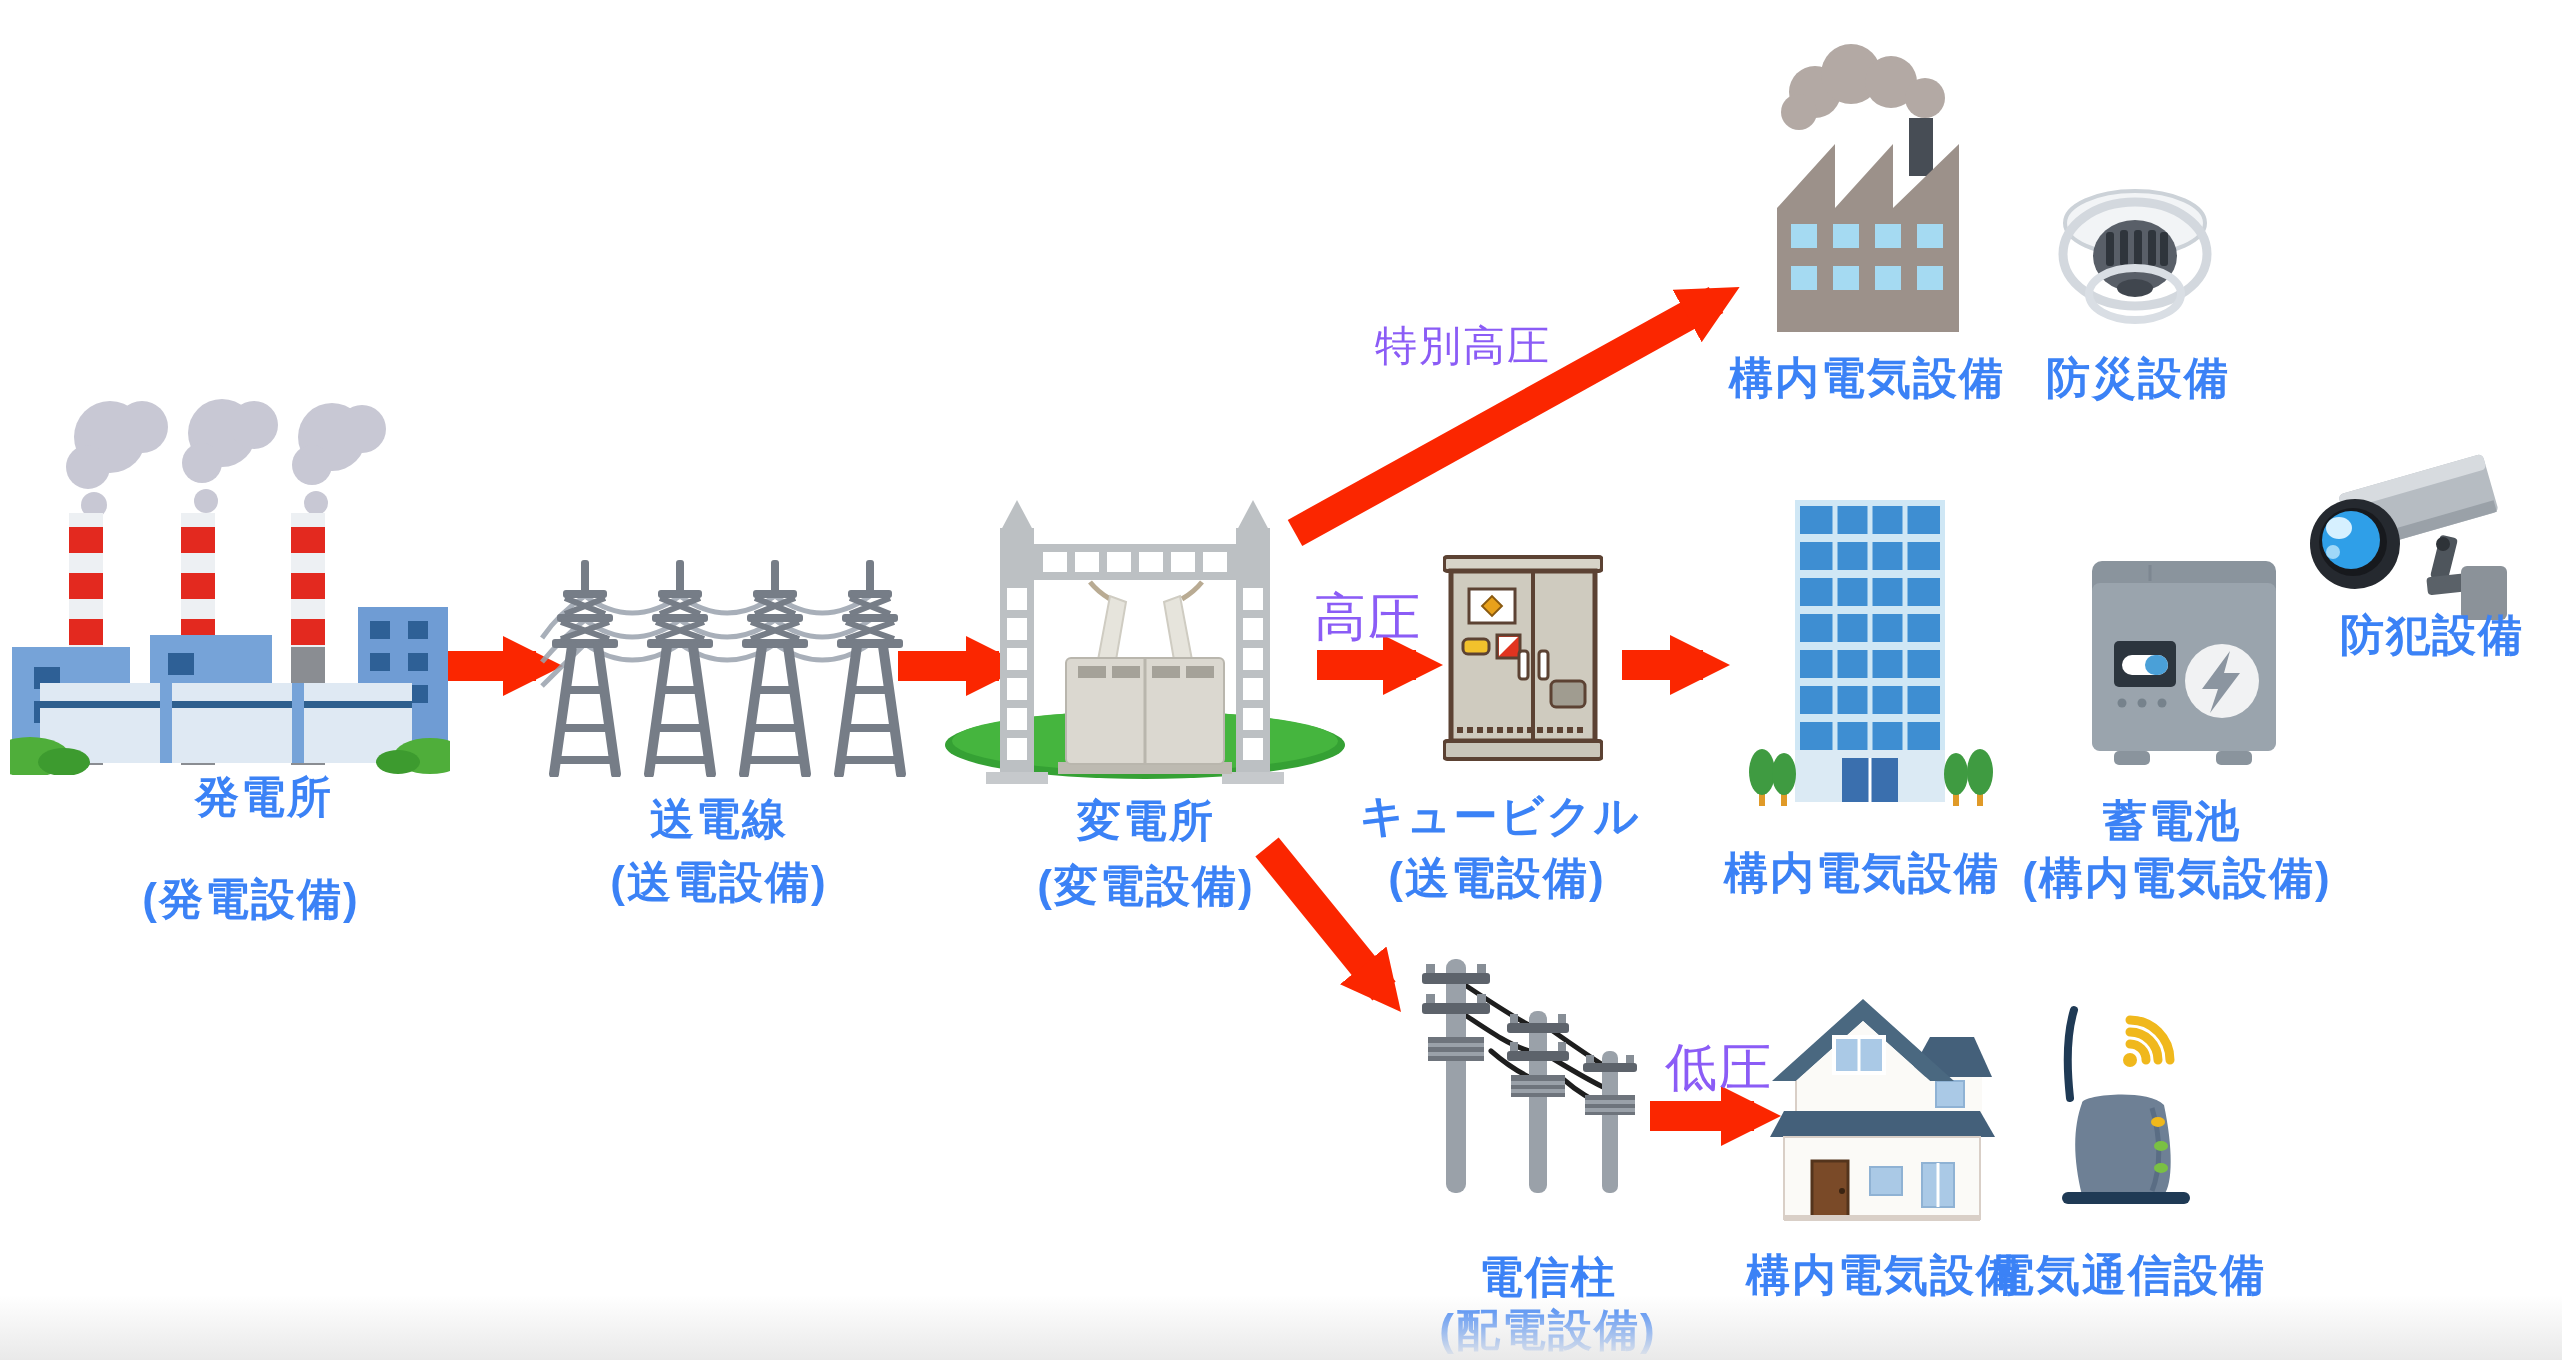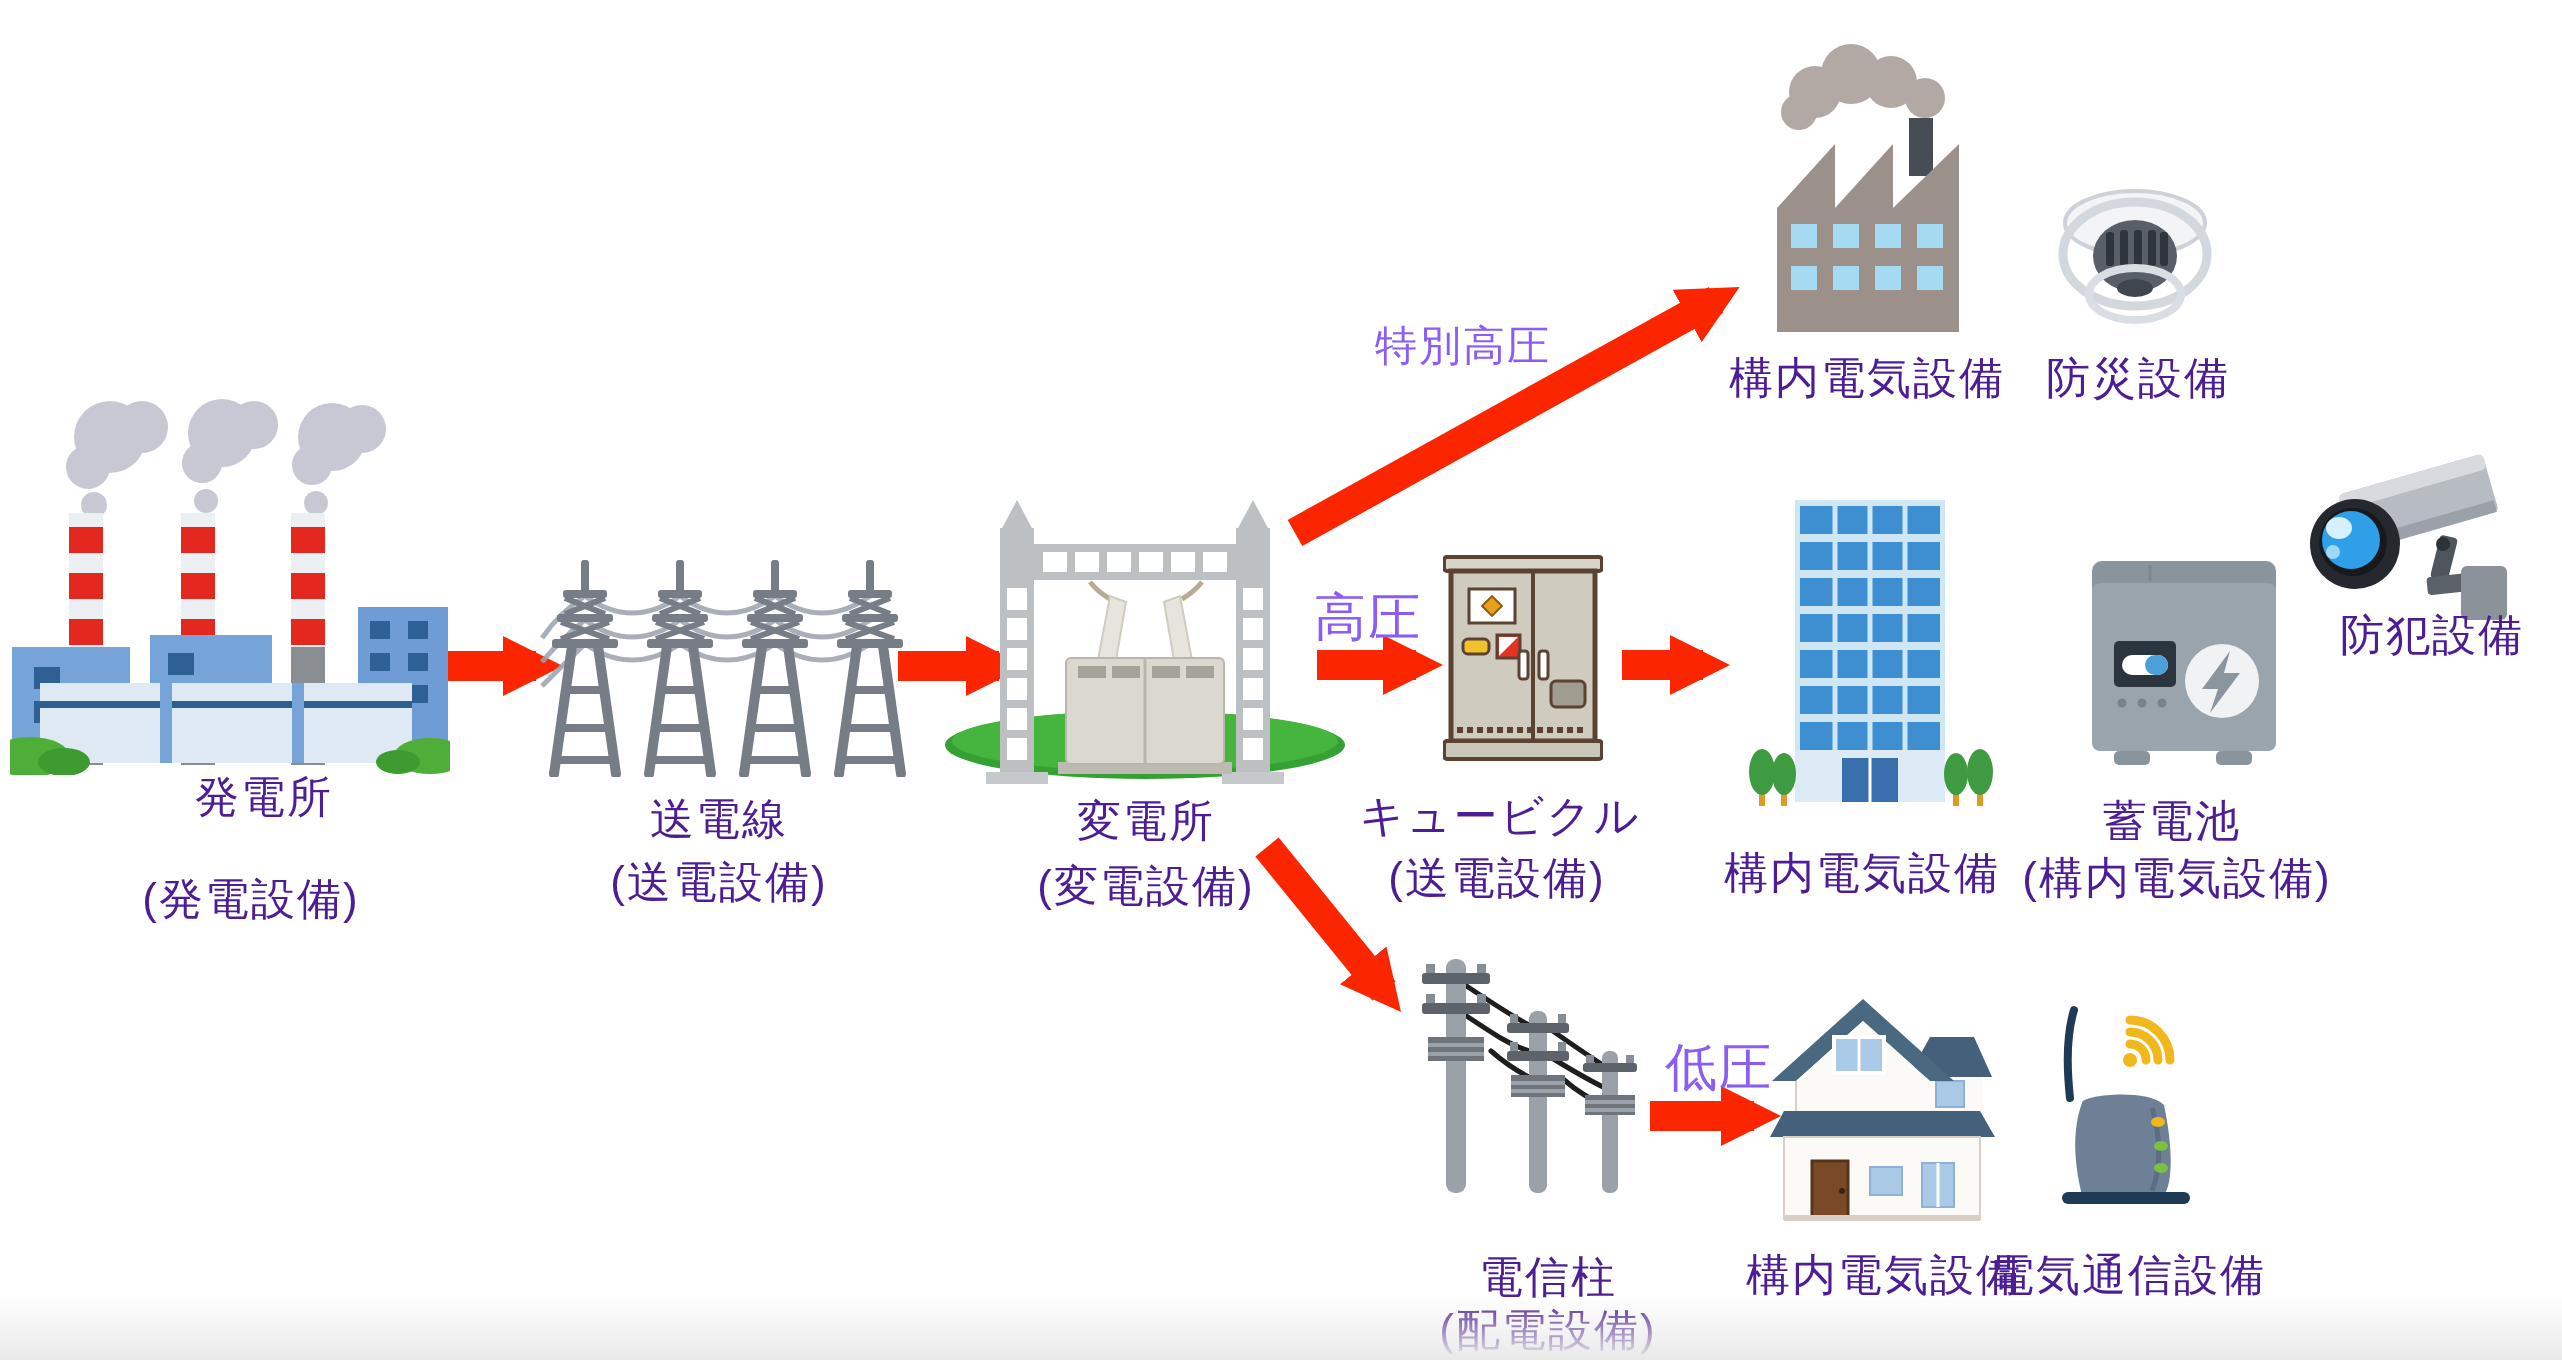--- a/index.html
+++ b/index.html
@@ -1,20 +1,20 @@
 <!DOCTYPE html>
 <html><head>
 <meta charset="utf-8">
 <style>
   html,body{margin:0;padding:0;background:#fff;}
   .canvas{position:relative;width:2562px;height:1360px;background:#ffffff;overflow:hidden;
           font-family:"Liberation Sans","DejaVu Sans",sans-serif;}
   .abs{position:absolute;}
   .node-label{position:absolute;transform:translateX(-50%);white-space:nowrap;
-              font-weight:normal;font-size:44px;letter-spacing:2px;color:#4c1d95;line-height:1;}
+              font-weight:bold;font-size:44px;letter-spacing:2px;color:#3b82f6;line-height:1;}
   .flow-label{position:absolute;transform:translateX(-50%);white-space:nowrap;
               font-weight:normal;font-size:42px;letter-spacing:2px;color:#8b5cf6;line-height:1;}
   .flow-label.small{font-size:52px;}
   .floor-fade{position:absolute;left:0;right:0;top:1295px;height:65px;
               background:linear-gradient(180deg,rgba(235,235,235,0) 0%,#e9e9e9 100%);}
   svg{display:block;}
 </style>
 </head>
 <body>
 

